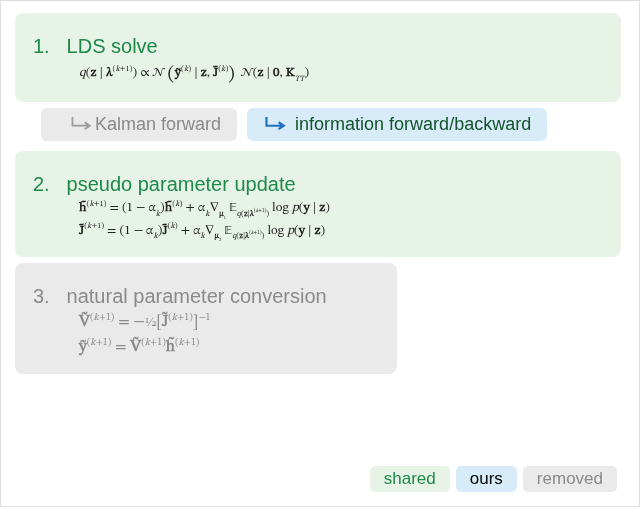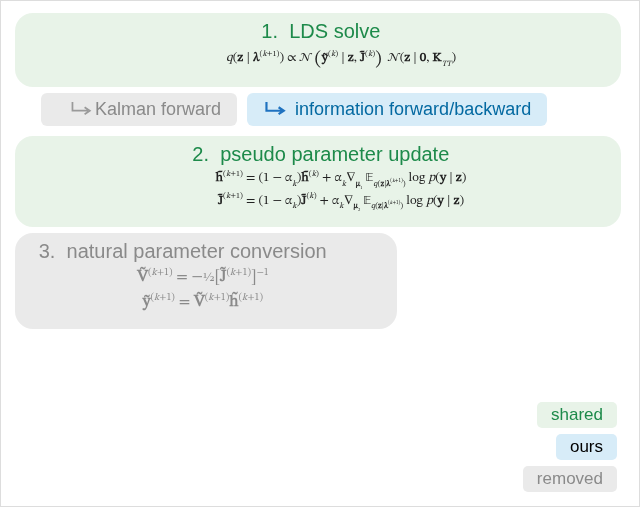--- a/index.html
+++ b/index.html
@@ -13,24 +13,23 @@
   }
   .page {
     width: 640px;
     height: 507px;
     box-sizing: border-box;
     padding: 12px 18px 10px 14px;
     border: 1px solid #ddd;
     position: relative;
   }
   .block {
-    border-radius: 18px;
-    padding: 7px 18px 14px 18px;
+    border-radius: 8px;
+    padding: 22px 18px 14px 18px;
     margin-bottom: 6px;
-    text-align: center;
   }
   .shared { background: #e8f3e8; }
   .ours   { background: #d7ecf8; }
   .removed{ background: #eaeaea; }
   .heading {
     font-size: 20px;
     color: #1d8a4a;
     font-weight: 400;
     margin-bottom: 2px;
   }
@@ -51,29 +50,28 @@
   .row { display:flex; gap:10px; margin: 6px 0 10px 26px; }
   .pill {
     border-radius:6px;
     padding:6px 16px;
     font-size:18px;
     display:flex;
     align-items:flex-start;
     gap:6px;
   }
   .pill.removed { color:#8a8a8a;padding-left:28px; }
-  .pill.ours    { color:#0369a1; }
+  .pill.ours    { color:#14532d; }
   .arrow { display:inline-block; width:26px; position:relative; top:2px;}
   .arrow svg { width:26px; height:16px; }
   .legend {
     position:absolute;
     right: 22px;
     bottom: 14px;
     display:flex;
-    flex-direction:column;
     gap:6px;
     align-items:flex-end;
     font-size:17px;
   }
   .legend .tag { padding:3px 14px; border-radius:5px; }
   .tag.shared  { background:#e8f3e8; color:#1d8a4a;}
   .tag.ours    { background:#d7ecf8; color:#000000;}
   .tag.removed { background:#eaeaea; color:#8a8a8a;}
   .ghost { color:#8a8a8a; }
 </style>

